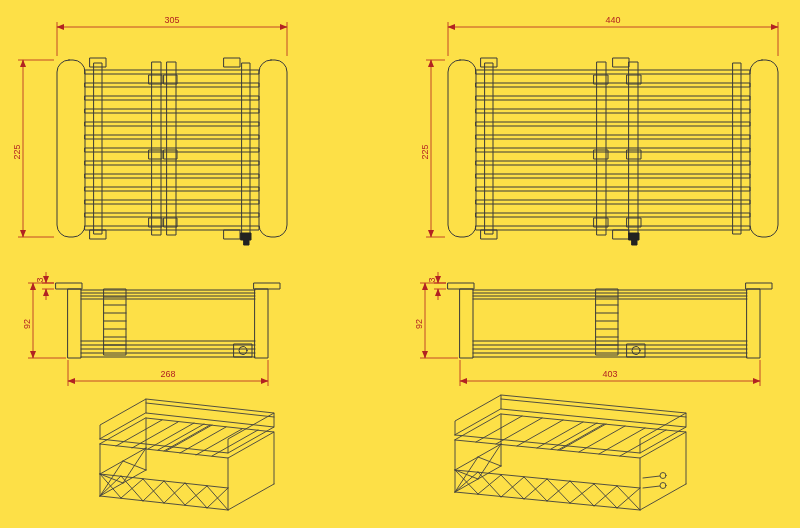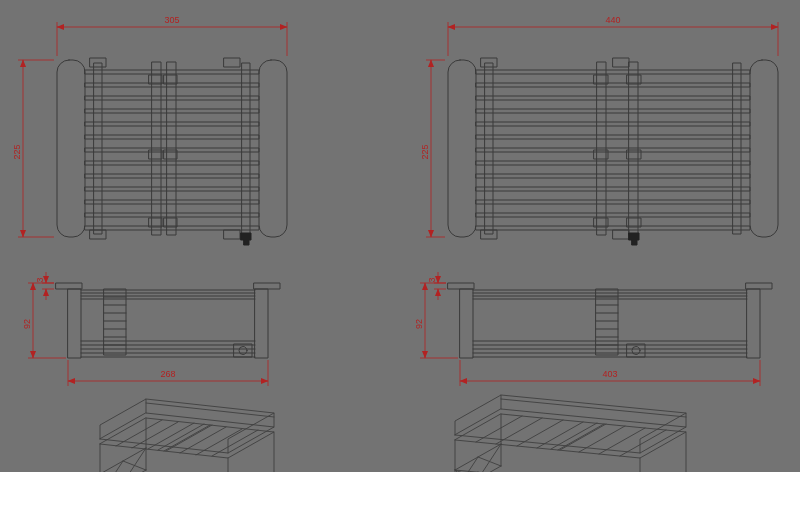--- a/index.html
+++ b/index.html
@@ -1,17 +1,17 @@
 <!DOCTYPE html>
 <html><head>
 <meta charset="utf-8">
 <title>Technical Drawing</title>
 <style>
   html,body{margin:0;padding:0;background:#ffffff;}
-  .canvas{position:relative;width:800px;height:472px;background:#737373;overflow:hidden;
+  .canvas{position:relative;width:800px;height:528px;background:#fde047;overflow:hidden;
           font-family:"Liberation Sans",sans-serif;}
   svg{display:block;}
   .part{stroke:#3a3a3a;stroke-width:1;fill:none;stroke-linejoin:round;stroke-linecap:round;}
   .partfill{stroke:#222;fill:#222;}
   .dim{stroke:#b22222;stroke-width:0.8;fill:none;}
   .dimtext{fill:#b22222;stroke:none;font:9px "Liberation Sans",sans-serif;text-anchor:middle;}
   .iso{stroke:#3f3f3f;stroke-width:0.9;fill:none;stroke-linejoin:round;stroke-linecap:round;}
 </style>
 </head>
 <body>

